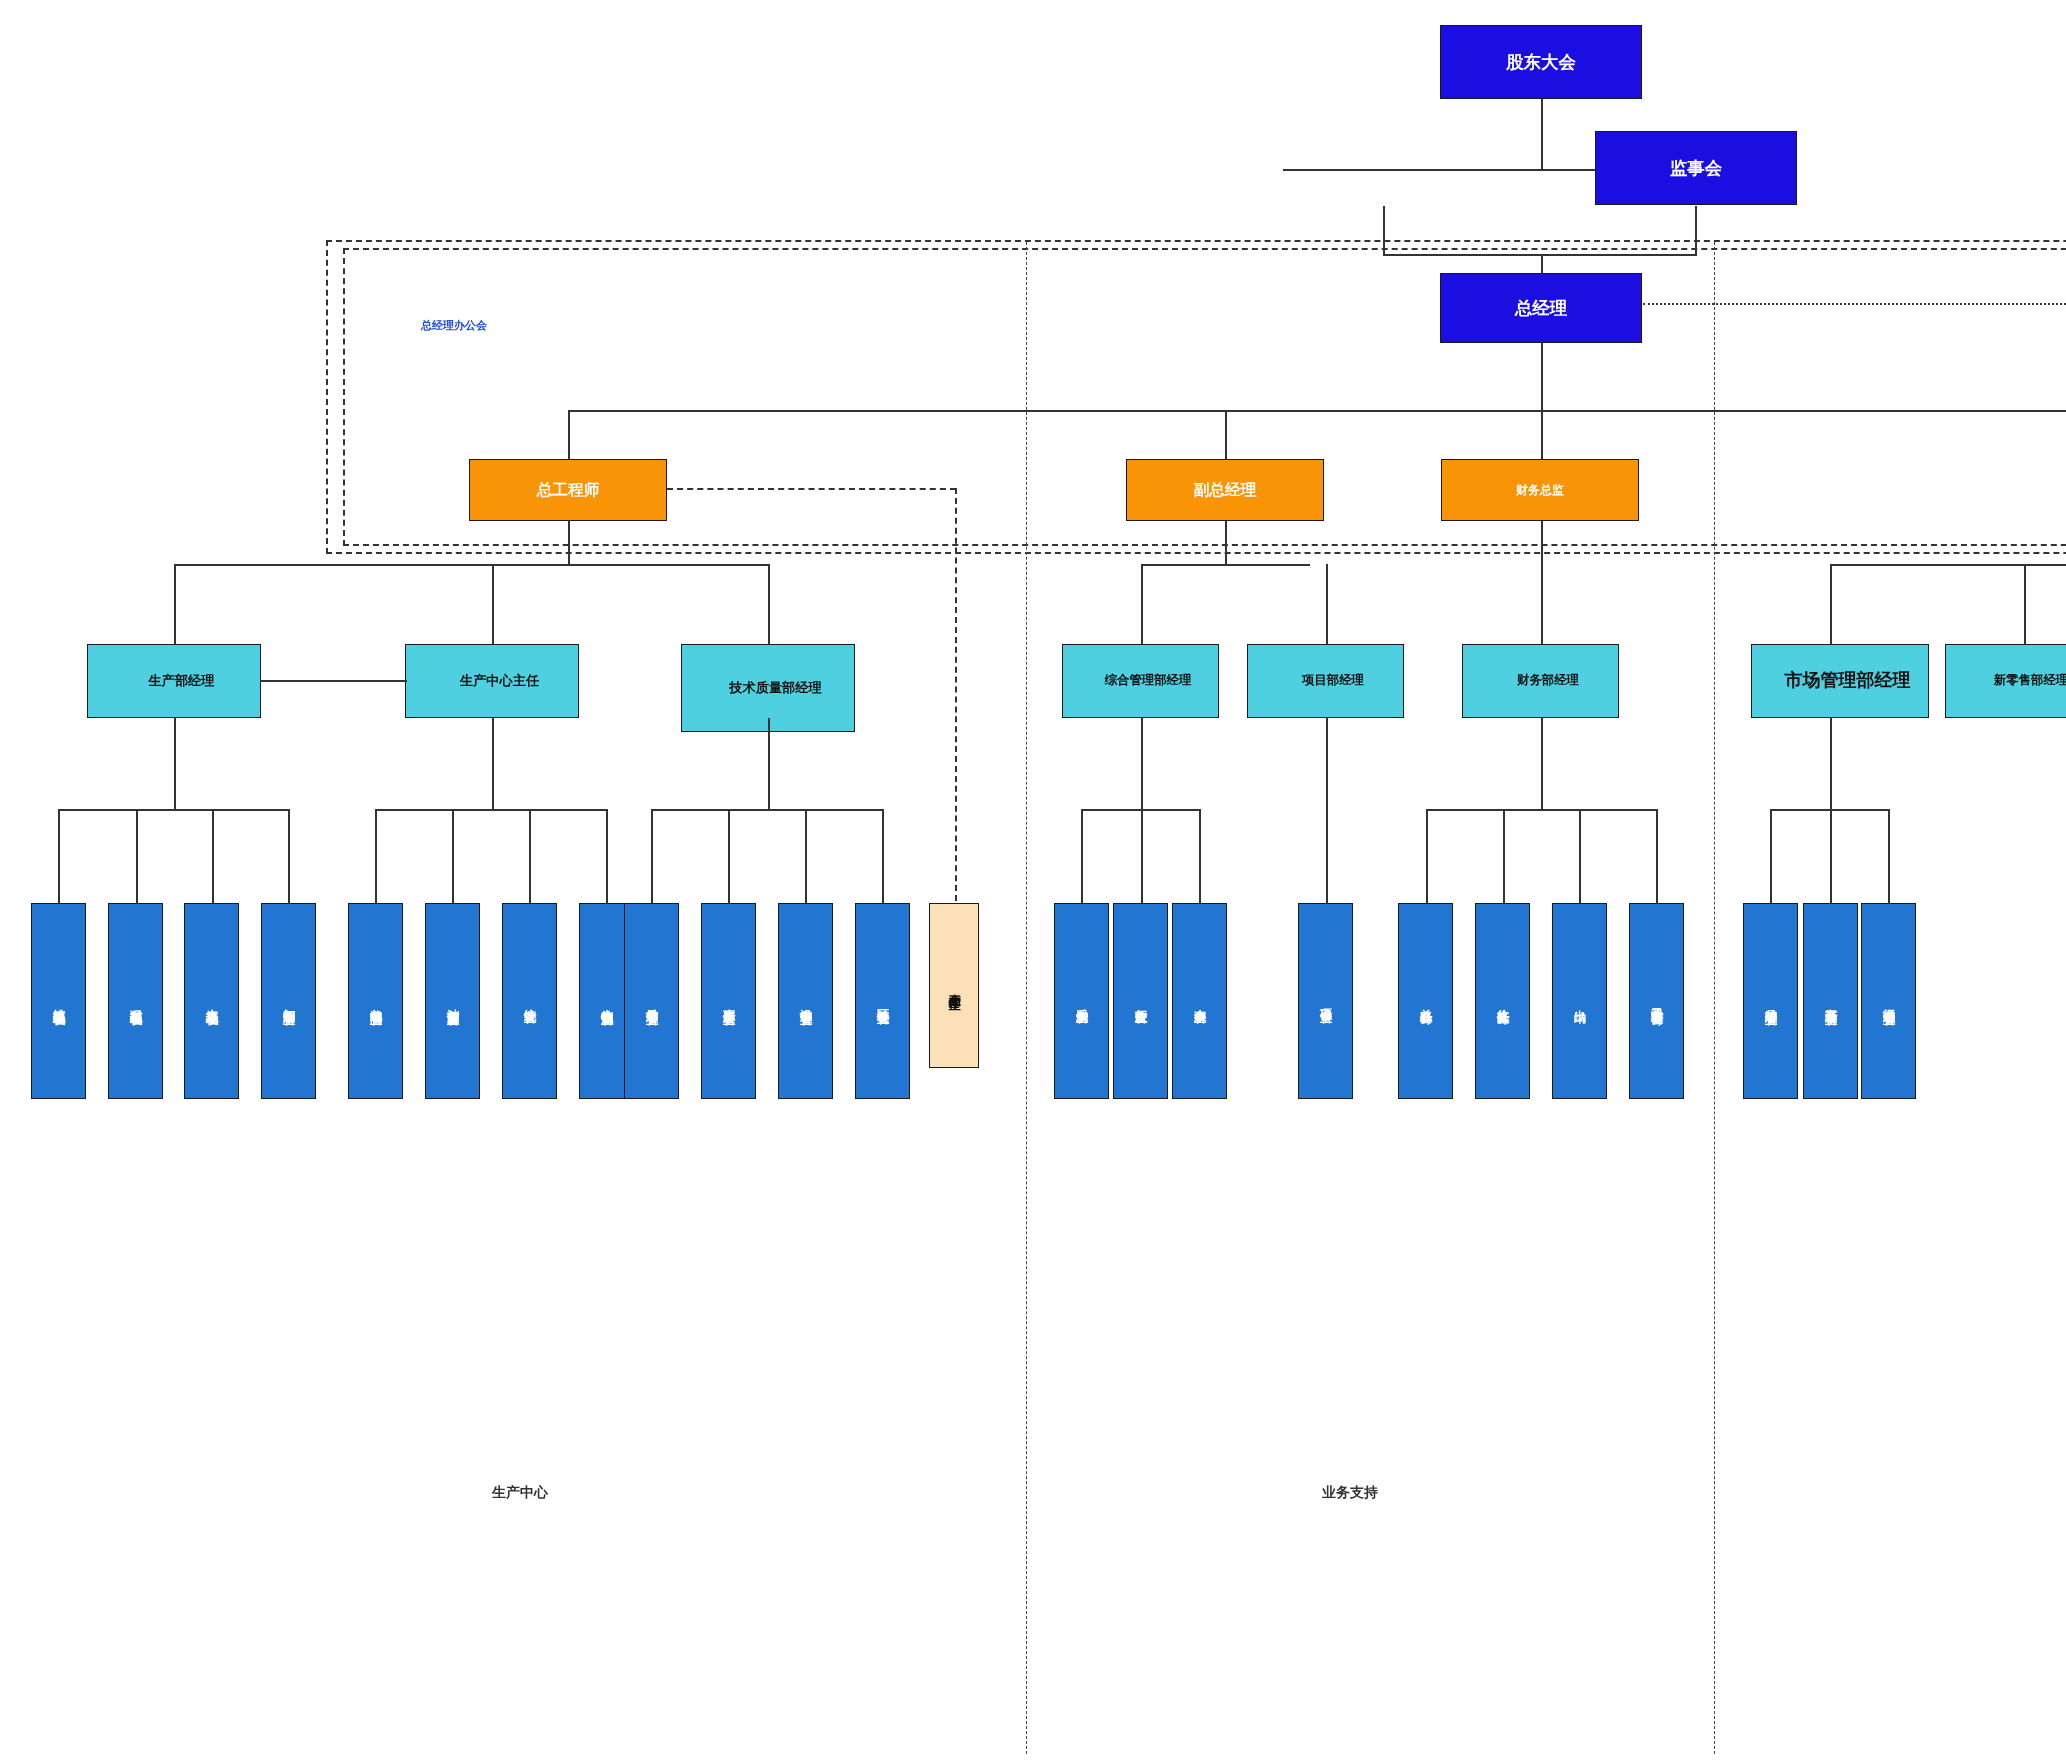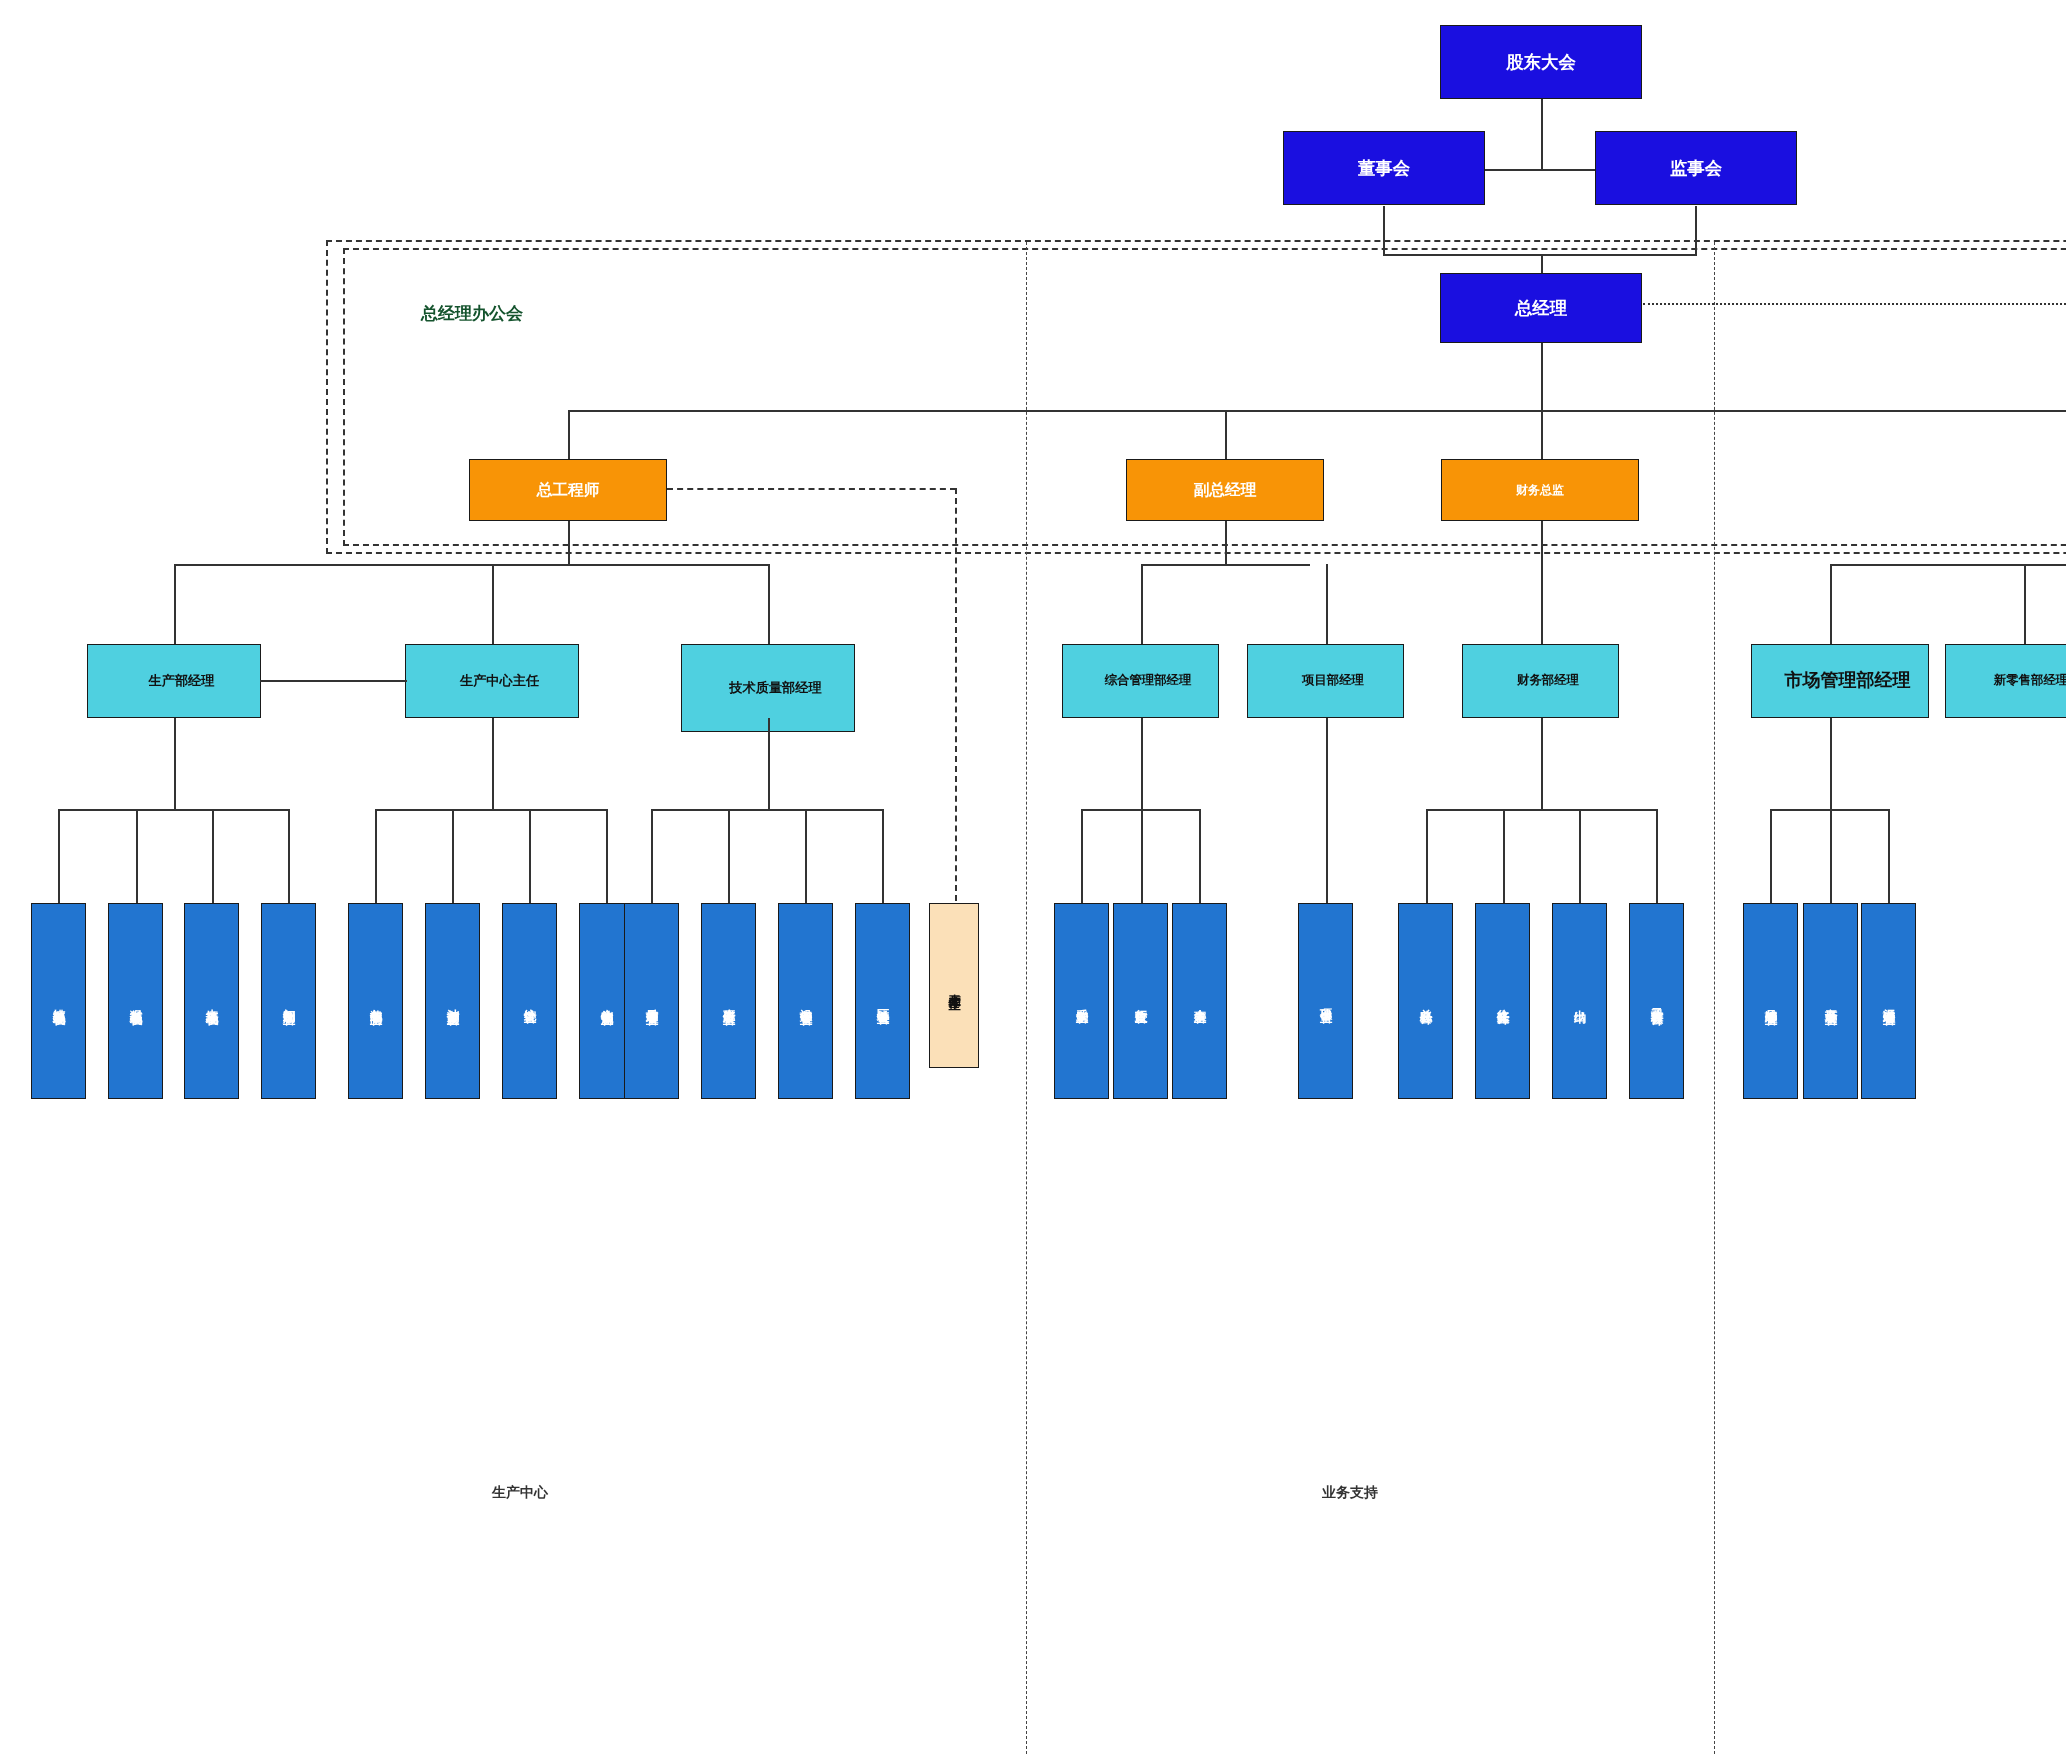--- a/index.html
+++ b/index.html
@@ -17,21 +17,21 @@
 
   .vert{writing-mode:vertical-rl;text-orientation:upright;letter-spacing:0.8px;}
 
   .line{position:absolute;background:#333333;}
   .h{height:1.7px;}
   .v{width:1.7px;}
 
   .dashdot{position:absolute;box-sizing:border-box;
     border:2.1px dashed #333;border-style:dashed;pointer-events:none;}
 
-  .zonelabel{position:absolute;font-size:17px;font-weight:bold;color:#14532d;white-space:nowrap;}
+  .zonelabel{position:absolute;font-size:11px;font-weight:bold;color:#1d4ed8;white-space:nowrap;margin-top:16px;}
   .bottomlabel{position:absolute;font-size:14px;font-weight:bold;color:#333;white-space:nowrap;}
 
   .vsep{position:absolute;width:0;border-left:1.7px dashed #444;}
   .dotline{position:absolute;height:0;border-top:2.5px dotted #333;}
   .dashline{position:absolute;border-top:2.1px dashed #333;height:0;}
   .dashlineV{position:absolute;border-left:2.1px dashed #333;width:0;}
 </style>
 </head>
 <body>
 
@@ -45,23 +45,20 @@
 
   <div class="vsep" style="left:1026px;top:242px;height:1512px;"></div>
   <div class="vsep" style="left:1714px;top:242px;height:1512px;"></div>
 
   <div class="box navy" style="left:1440px;top:25px;width:202px;height:74px;font-size:17.4px;">
     <span>股东大会</span>
   </div>
   <div class="line v" style="left:1541px;top:99px;height:70px;"></div>
   <div class="line h" style="left:1283px;top:169px;width:514px;"></div>
 
-  <div class="box navy" style="left:1283px;top:131px;width:202px;height:74px;font-size:17.4px;">
-    <span>董事会</span>
-  </div>
   <div class="box navy" style="left:1595px;top:131px;width:202px;height:74px;font-size:17.4px;">
     <span>监事会</span>
   </div>
 
   <div class="line v" style="left:1383px;top:206px;height:50px;"></div>
   <div class="line v" style="left:1695px;top:206px;height:50px;"></div>
   <div class="line h" style="left:1383px;top:254px;width:313px;"></div>
   <div class="line v" style="left:1541px;top:254px;height:33px;"></div>
 
   <div class="box navy" style="left:1440px;top:273px;width:202px;height:70px;font-size:17.4px;align-items:center;">

